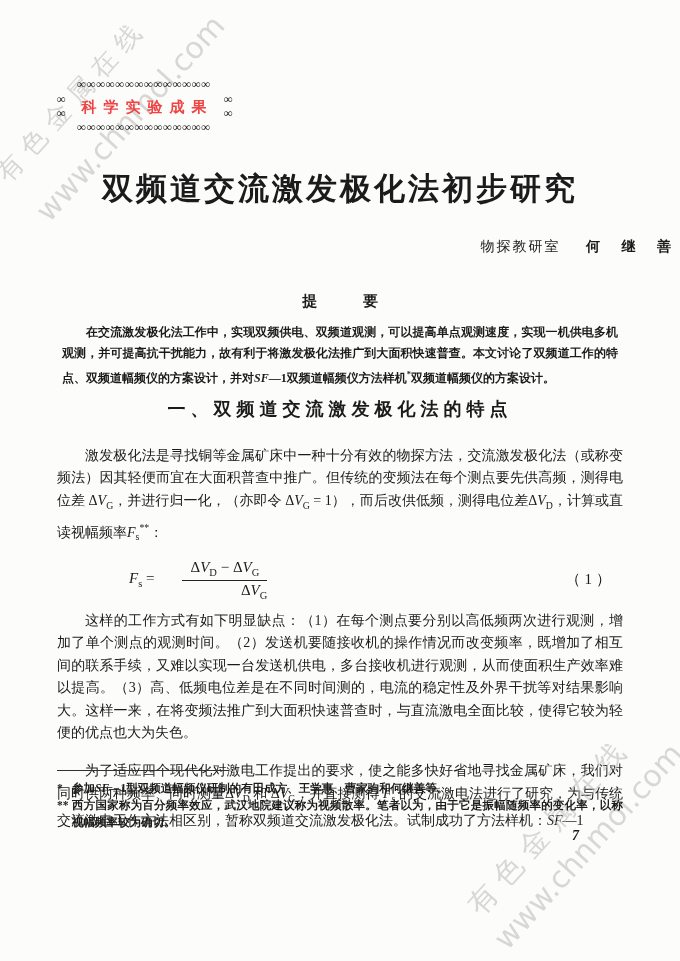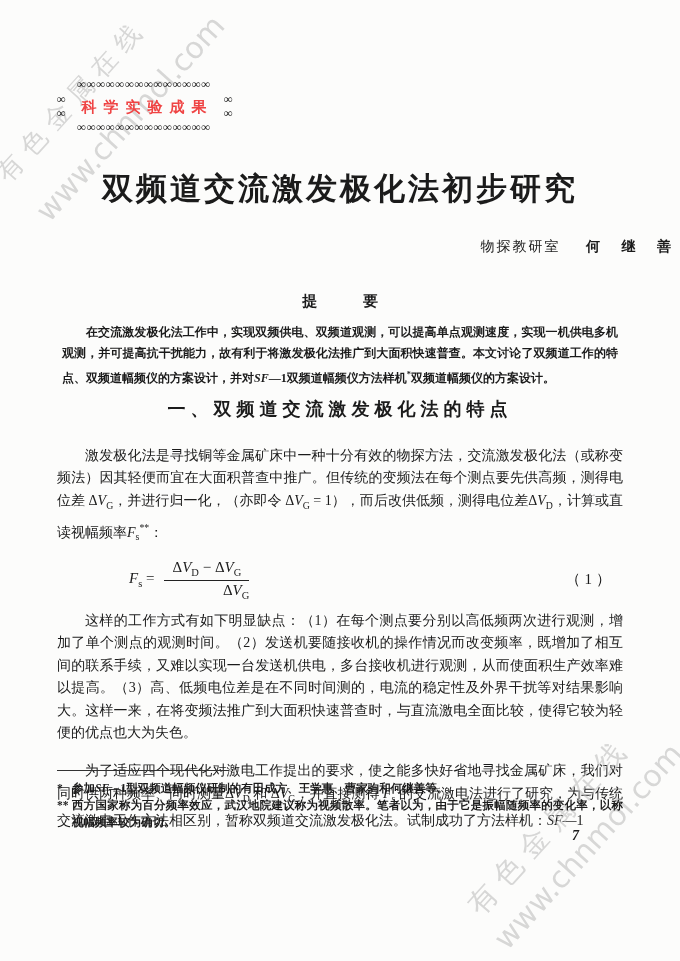--- a/index.html
+++ b/index.html
@@ -48,21 +48,21 @@
   }
   .section-heading {
     margin-top:8px; text-align:center; font-size:18px; font-weight:bold; letter-spacing:5px;
   }
   .bodycol { width:566px; margin:24px auto 0; }
   .para { font-size:14px; line-height:22.4px; text-align:justify; text-indent:2em; margin:0; }
   .para + .para { margin-top:16px; }
   .it { font-style:italic; }
   sub,sup { font-size:70%; }
   
-  .formula { display:flex; align-items:center; margin:10px 0 9px; padding-left:72px; font-size:15px; }
+  .formula { display:flex; align-items:center; margin:10px 0 9px; padding-left:72px; font-size:15px;gap:18px; }
   .frac { display:inline-block; text-align:center; vertical-align:middle; margin-left:10px; }
   .frac .num { display:block; border-bottom:1.2px solid #222; padding:0 8px 2px; }
   .frac .den { display:block; padding-top:1px;text-align:right; }
   .eq-no { margin-left:auto; margin-right:8px; letter-spacing:4px; }
   
   .footer { position:absolute; left:57px; top:770px; width:566px; }
   .fn-rule { width:172px; border-top:1.2px solid #333; margin-bottom:9px; }
   .footnote { display:flex; font-size:11.5px; line-height:17px; font-weight:600; }
   .fn-marker { flex:0 0 15px; }
   .fn-text { flex:1; text-align:justify; }

